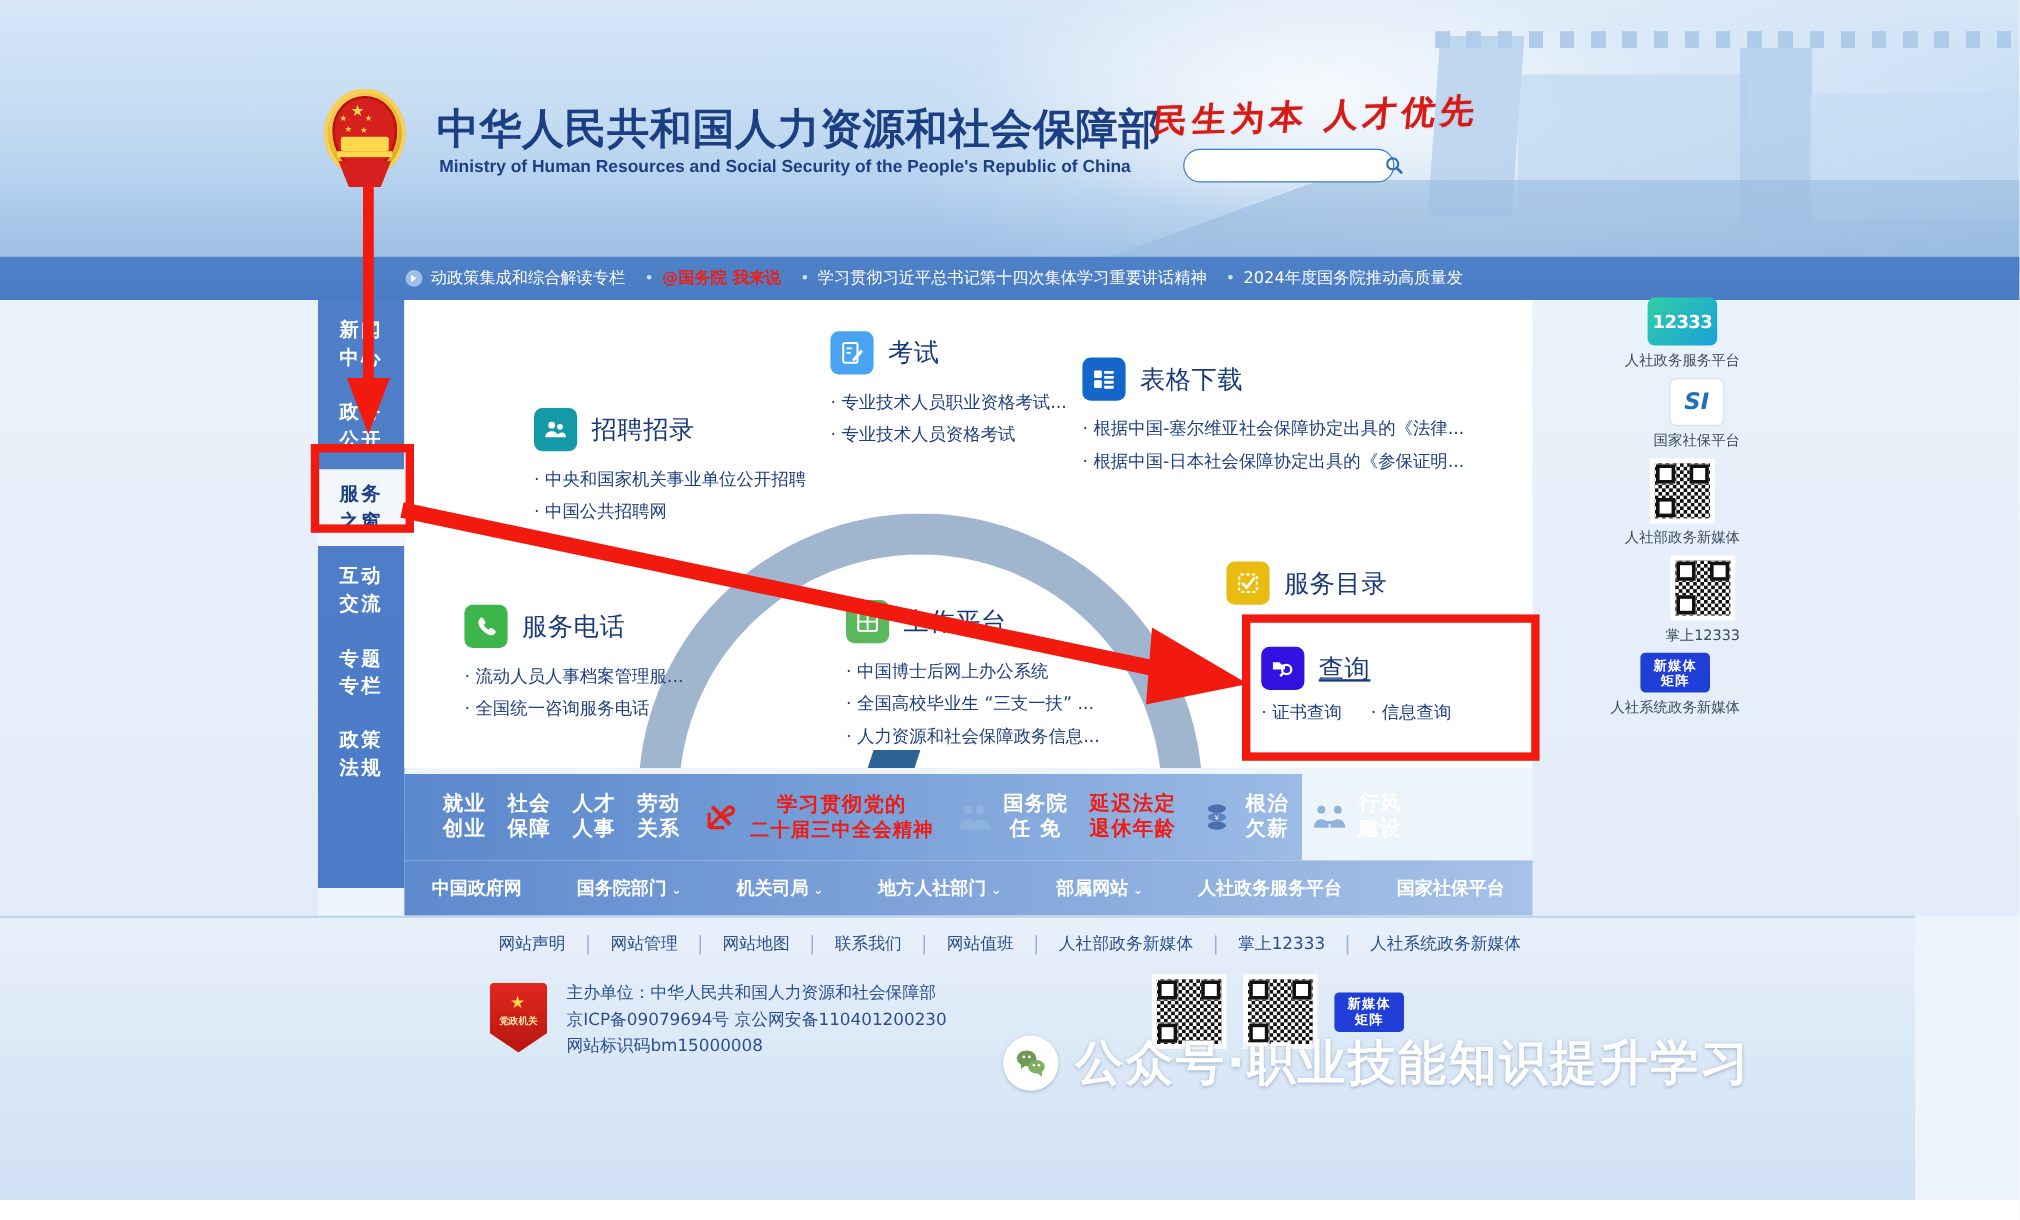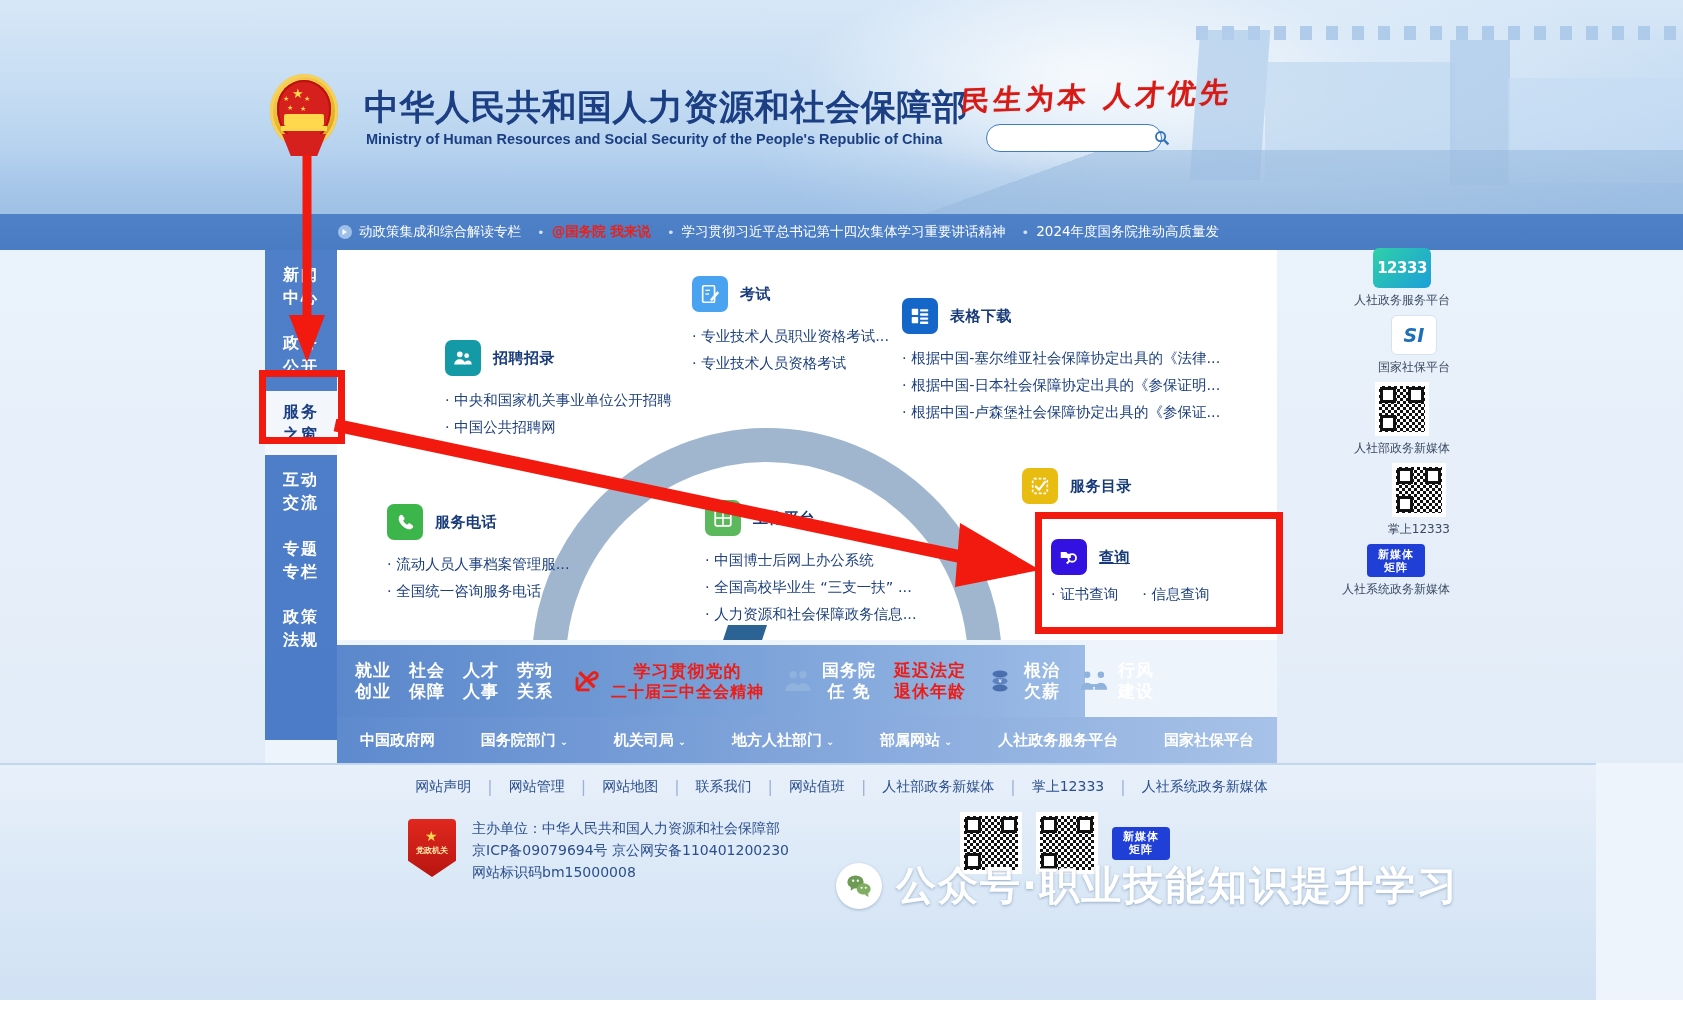--- a/index.html
+++ b/index.html
@@ -161,21 +161,21 @@
     background: #2b6394; clip-path: polygon(35% 0, 100% 0, 65% 100%, 0 100%);
   }
   
   .card { position: absolute; }
   .card-head { display: flex; align-items: center; }
   .card-icon {
     width: 36px; height: 36px; border-radius: 7px;
     display: flex; align-items: center; justify-content: center; flex: 0 0 auto;
   }
   .card-title {
-    margin-left: 12px; font-size: 15px; font-weight: 700; color: #173a7a;
+    margin-left: 12px; font-size: 21px; font-weight: 400; color: #173a7a;
     letter-spacing: .5px; white-space: nowrap;
   }
   .card-links { margin-top: 11px; }
   .card-link {
     font-size: 14.5px; color: #1d3f7d; line-height: 27px; white-space: nowrap; cursor: pointer;
   }
   
   #card-recruit { left: 108px; top: 90px; }
   #card-exam    { left: 355px; top: 26px; }
   #card-form    { left: 565px; top: 48px; }
@@ -198,21 +198,21 @@
   #anno-query-box {
     left: 1035px; top: 512px; width: 248px; height: 122px;
     border: 7px solid #f21a0f;
   }
   #anno-arrow-1 { left: 280px; top: 150px; width: 90px; height: 240px; }
   #anno-arrow-2 { left: 330px; top: 415px; width: 730px; height: 180px; }
   
   #quick-nav {
     position: absolute; left: 337px; top: 645px; width: 748px; height: 72px;
     background: linear-gradient(90deg, #5b87cc 0%, #6e98d4 35%, #86aadd 70%, #9cbbe6 100%);
-    display: flex; align-items: center; padding-left: 18px;
+    display: flex; align-items: center; padding-left: 32px;
   }
   .qn {
     display: flex; align-items: center; margin-right: 18px; cursor: pointer; white-space: nowrap;
   }
   .qn .lines { display: flex; flex-direction: column; align-items: center; line-height: 1.22; }
   .qn .lines span { font-size: 17px; font-weight: 700; color: #ffffff; letter-spacing: 1px; }
   .qn.red .lines span { color: #ec1c17; }
   .qn .qn-icon { width: 32px; height: 32px; margin-right: 8px; flex: 0 0 auto;
                  display: flex; align-items: center; justify-content: center; }
   
@@ -456,21 +456,20 @@
             <rect x="12" y="9" width="9" height="2.6" rx="1"></rect>
             <rect x="12" y="13.5" width="9" height="2.6" rx="1"></rect>
             <rect x="12" y="18" width="9" height="2.6" rx="1"></rect>
           </svg>
         </div>
         <div class="card-title">表格下载</div>
       </div>
       <div class="card-links">
         <div class="card-link">· 根据中国-塞尔维亚社会保障协定出具的《法律...</div>
         <div class="card-link">· 根据中国-日本社会保障协定出具的《参保证明...</div>
-        <div class="card-link">· 根据中国-卢森堡社会保障协定出具的《参保证...</div>
       </div>
     </div>
 
     <div class="card" id="card-phone">
       <div class="card-head">
         <div class="card-icon" style="background:#3cb54a">
           <svg width="21" height="21" viewBox="0 0 24 24" fill="#fff">
             <path d="M6.2 3.4c.9-.6 2-.4 2.6.5l1.8 2.6c.5.8.4 1.8-.3 2.4l-1 .9c.9 2.1 2.6 3.8 4.7 4.7l.9-1c.6-.7 1.6-.8 2.4-.3l2.6 1.8c.9.6 1.1 1.7.5 2.6-1.6 2.3-4.6 2.9-7 1.5C9.4 17 6.9 14.5 5 11 3.6 8.6 4 5.1 6.2 3.4z"></path>
           </svg>
         </div>

